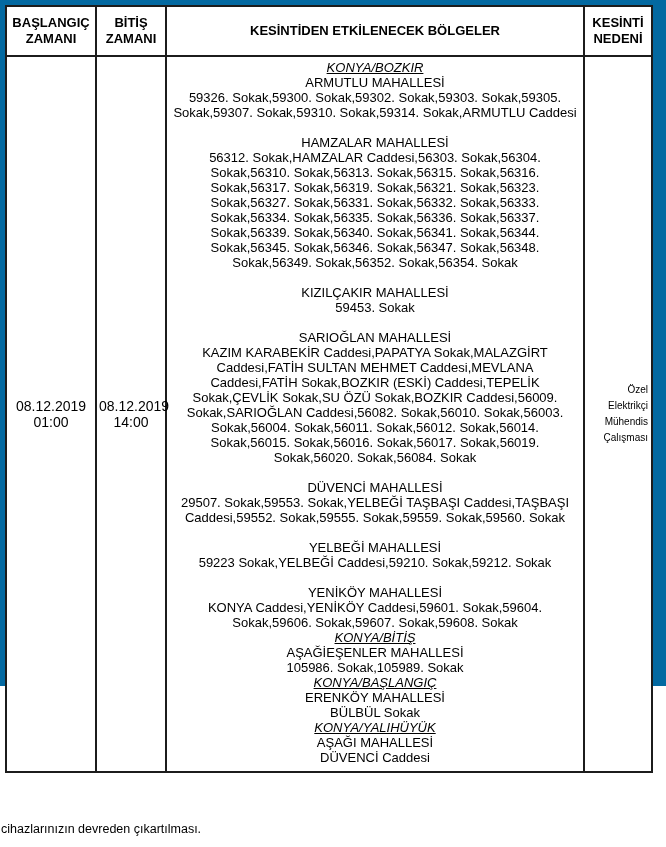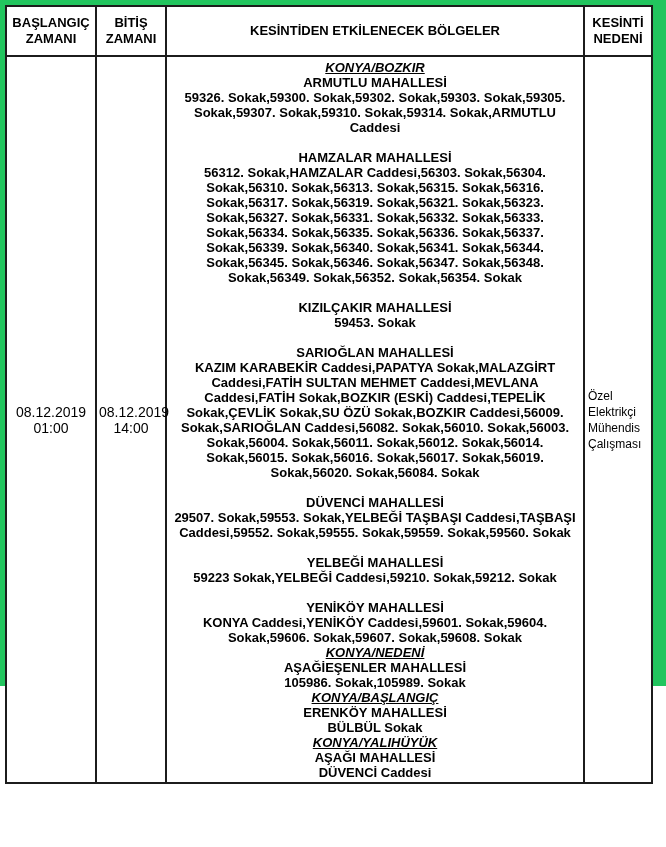--- a/index.html
+++ b/index.html
@@ -8,21 +8,21 @@
     height: 847px;
     background: #ffffff;
     font-family: "Liberation Sans", "DejaVu Sans", sans-serif;
     color: #000000;
     overflow: hidden;
   }
   .page {
     position: relative;
     width: 666px;
     height: 686px;
-    background: #22c55e;
+    background: #0369a1;
   }
   table.outage-table {
     position: absolute;
     left: 5px;
     top: 5px;
     border-collapse: collapse;
     table-layout: fixed;
     width: 646px;
   }
   table.outage-table td, table.outage-table th {
@@ -47,31 +47,31 @@
   }
   td.regions-cell {
     vertical-align: top;
     text-align: center;
     font-size: 13px;
     line-height: 15px;
     padding: 3px 5px 2px 5px;
     height: 716px;
   }
   td.reason-cell {
-    text-align: left;
+    text-align: right;
     vertical-align: middle;
-    font-size: 12px;
+    font-size: 10px;
     line-height: 16px;
     padding: 2px 3px;
   }
   .district-heading {
     font-style: italic;
     text-decoration: underline;
   }
-  .neighborhood { margin-bottom: 15px; font-weight: bold; }
+  .neighborhood { margin-bottom: 15px; }
   .neighborhood:last-child { margin-bottom: 0; }
   .footer-note {
     position: absolute;
     left: 1px;
     top: 822px;
     font-size: 12.5px;
     line-height: 15px;
     white-space: nowrap;
   }
 </style>
@@ -132,21 +132,21 @@
                 <div class="neighborhood-name">YELBEĞİ MAHALLESİ</div>
                 <div class="street-list">59223 Sokak,YELBEĞİ Caddesi,59210. Sokak,59212. Sokak</div>
               </div>
               <div class="neighborhood">
                 <div class="neighborhood-name">YENİKÖY MAHALLESİ</div>
                 <div class="street-list">KONYA Caddesi,YENİKÖY Caddesi,59601. Sokak,59604. Sokak,59606. Sokak,59607. Sokak,59608. Sokak</div>
               </div>
             </div>
             <div class="district-group">
               <div class="neighborhood">
-                <div class="district-heading">KONYA/NEDENİ</div>
+                <div class="district-heading">KONYA/BİTİŞ</div>
                 <div class="neighborhood-name">AŞAĞİEŞENLER MAHALLESİ</div>
                 <div class="street-list">105986. Sokak,105989. Sokak</div>
               </div>
             </div>
             <div class="district-group">
               <div class="neighborhood">
                 <div class="district-heading">KONYA/BAŞLANGIÇ</div>
                 <div class="neighborhood-name">ERENKÖY MAHALLESİ</div>
                 <div class="street-list">BÜLBÜL Sokak</div>
               </div>
@@ -157,14 +157,15 @@
                 <div class="neighborhood-name">AŞAĞI MAHALLESİ</div>
                 <div class="street-list">DÜVENCİ Caddesi</div>
               </div>
             </div>
           </td>
         <td class="reason-cell">Özel Elektrikçi Mühendis Çalışması</td>
       </tr>
     </tbody>
   </table>
 
+  <div class="footer-note">cihazlarınızın devreden çıkartılması.</div>
 
 </div>
 
 </body></html>

